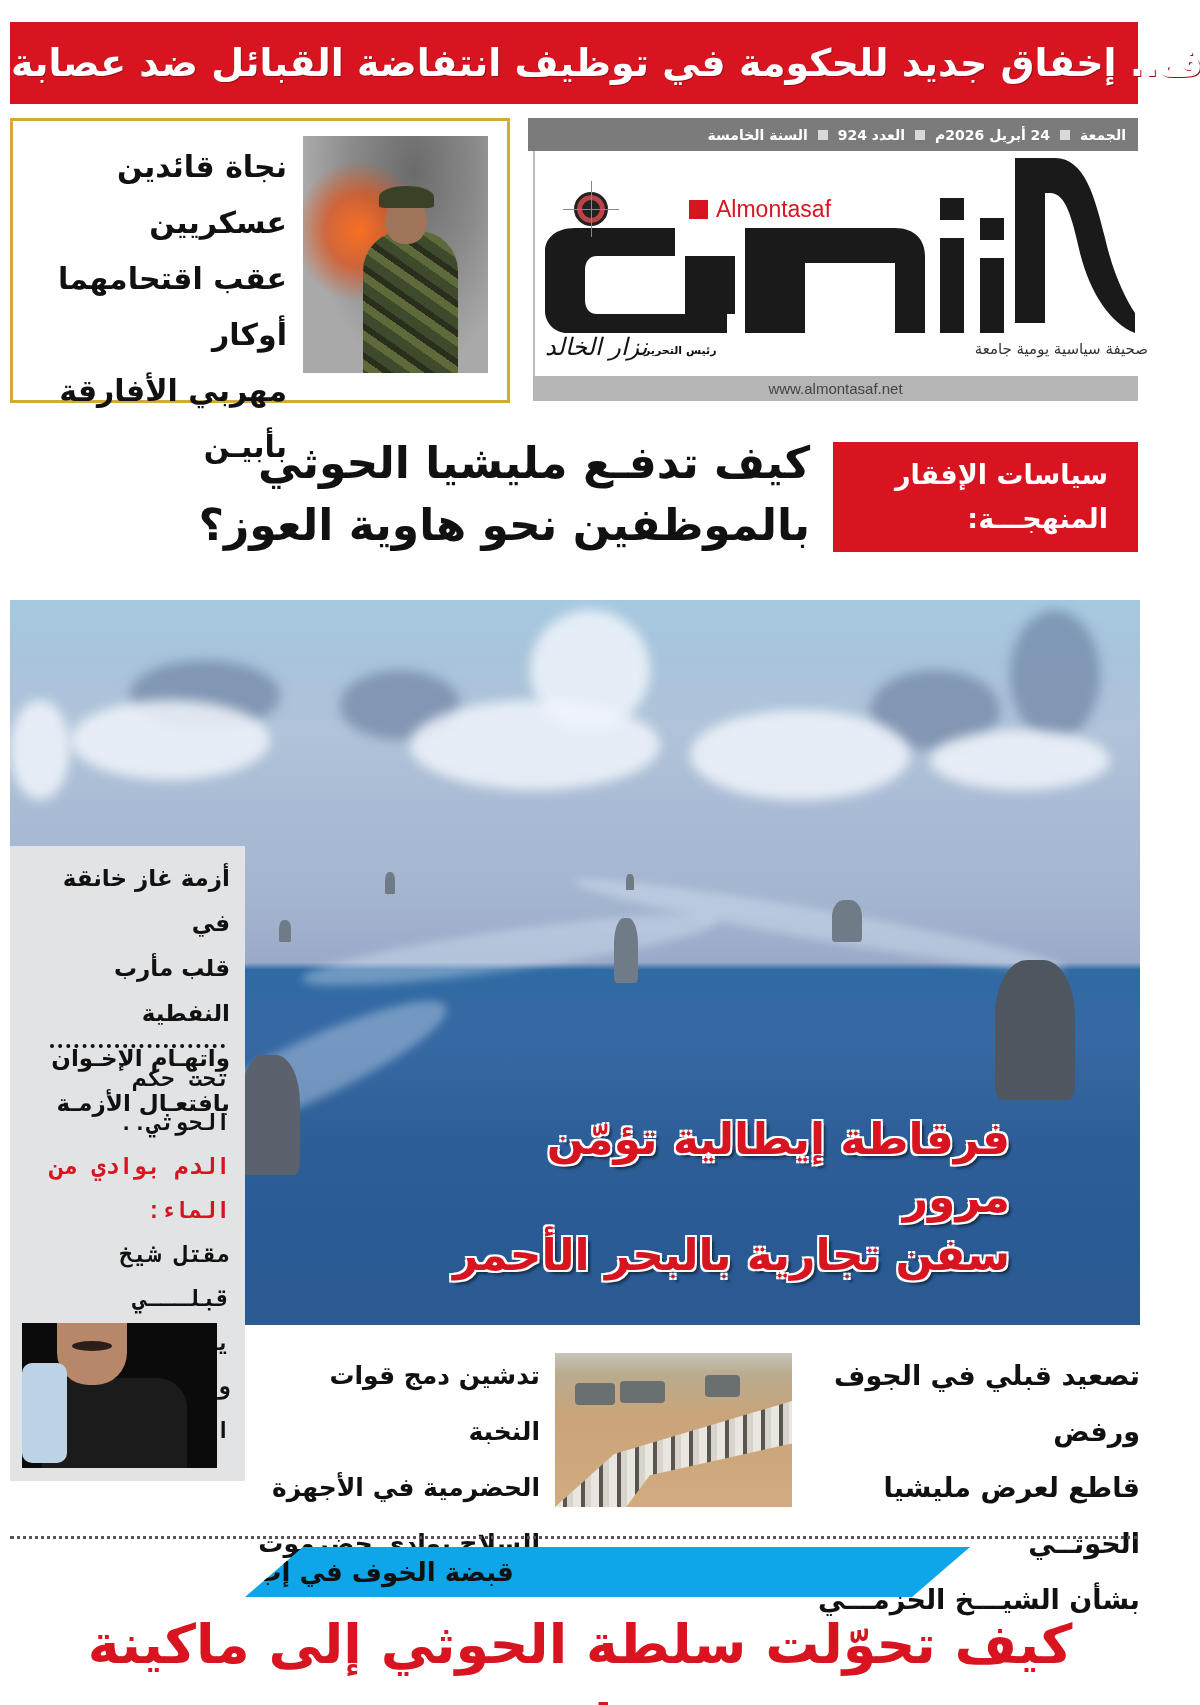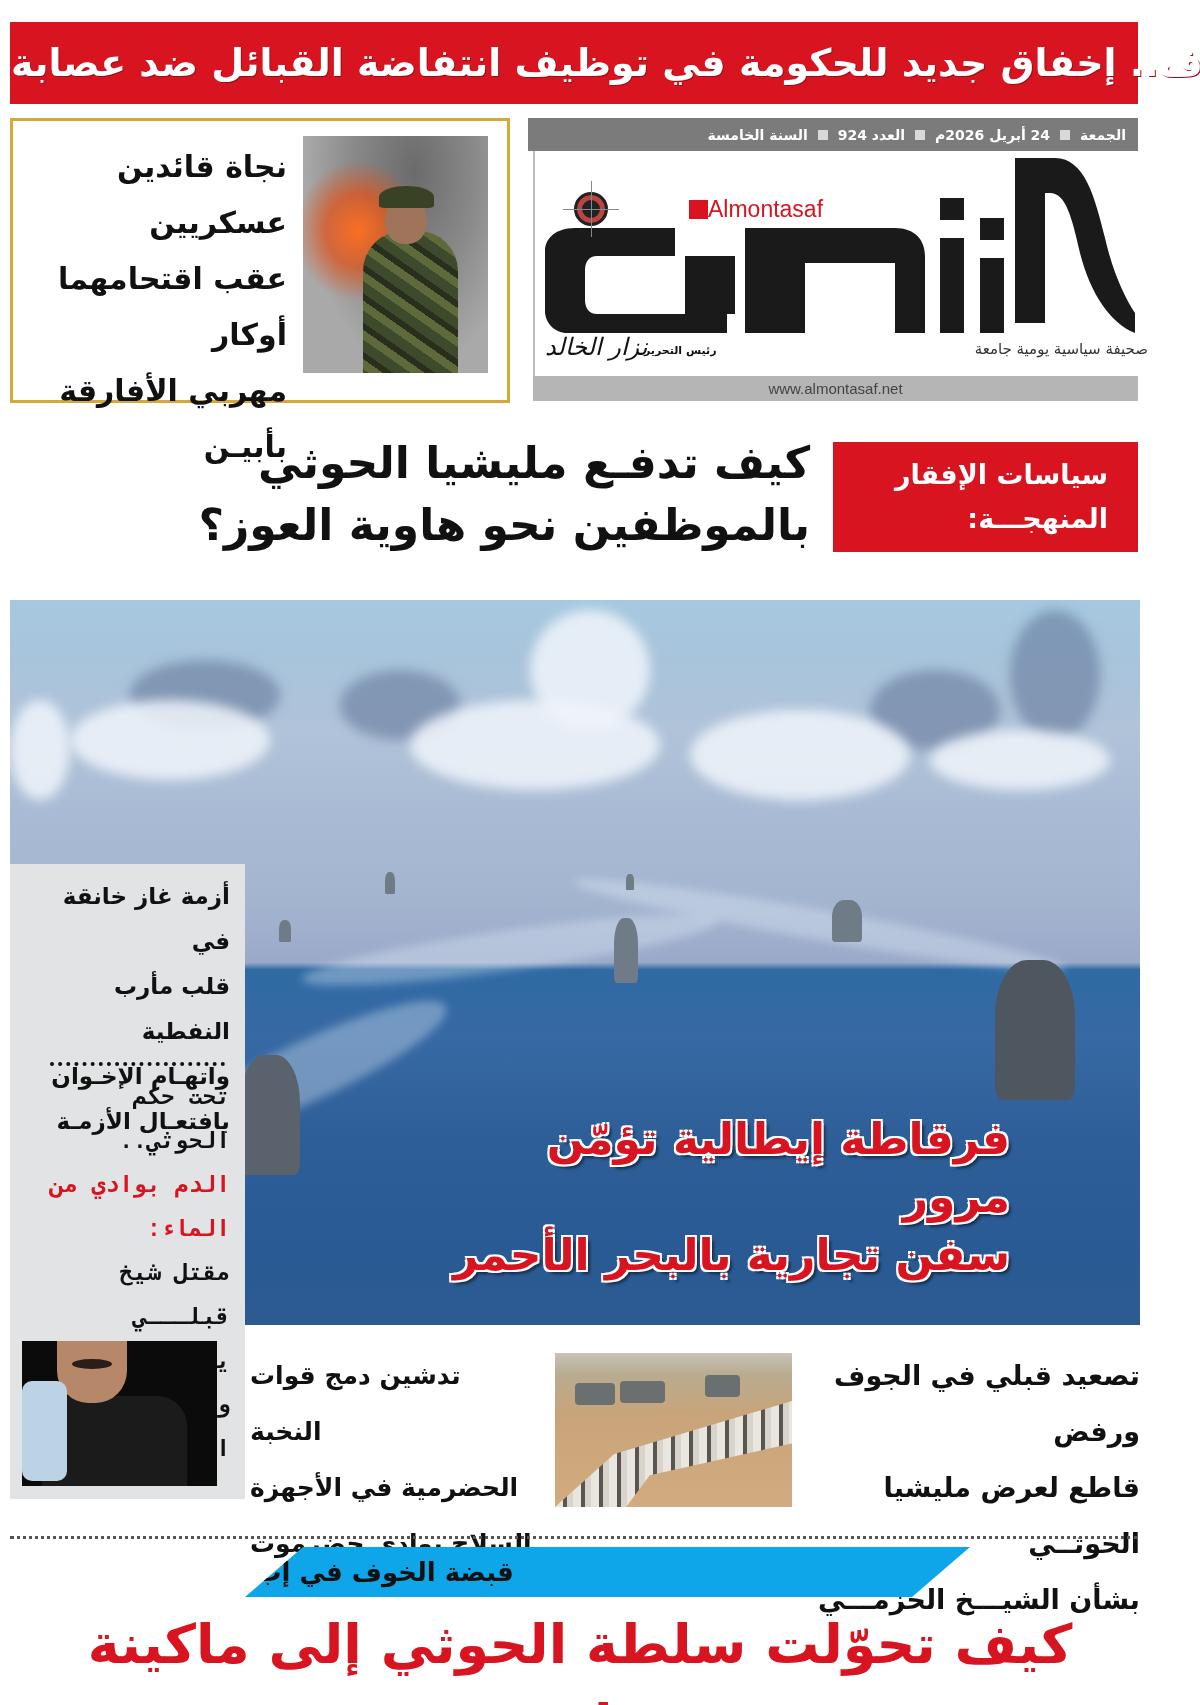--- a/index.html
+++ b/index.html
@@ -54,21 +54,21 @@
 
   
   .dateline {
     left: 528px; top: 118px; width: 610px; height: 33px; background: #7b7b7b;
     display: flex; align-items: center; justify-content: flex-start; padding-right: 12px;
     gap: 10px; color: #fff; font-size: 14px; font-weight: bold;
   }
   .dateline .sq { width: 10px; height: 10px; background: #d9d9d9; display: inline-block; }
   .masthead-rule { left: 533px; top: 151px; width: 2px; height: 225px; background: #bdbdbd; }
   .logo-latin {
-    left: 689px; top: 196px; height: 26px; display: flex; align-items: center; direction: ltr;
+    left: 689px; top: 196px; height: 26px; display: flex; align-items: center; gap: 8px; direction: ltr;
   }
   .logo-latin .sq { width: 19px; height: 19px; background: #d7141f; }
   .logo-latin span { color: #d7141f; font-size: 23px; font-family: "Liberation Sans", sans-serif; }
   .logo-target {
     left: 574px; top: 192px; width: 34px; height: 34px; border-radius: 50%;
     background: #222; border: 3px solid #222;
     box-shadow: inset 0 0 0 5px #b44; 
   }
   .logo-target::before { content: ""; position: absolute; left: -14px; top: 14px; width: 56px; height: 1px; background: #888; }
   .logo-target::after { content: ""; position: absolute; left: 14px; top: -14px; width: 1px; height: 56px; background: #888; }
@@ -109,21 +109,21 @@
   .wake { position: absolute; background: rgba(230,240,250,0.35); border-radius: 50%; filter: blur(4px); }
   .photo-headline {
     position: absolute; left: 420px; top: 510px; width: 580px; text-align: right;
     color: #d7141f; font-weight: bold; font-size: 44px; line-height: 58px;
     text-shadow: 2px 2px 0 #fff, -2px -2px 0 #fff, 2px -2px 0 #fff, -2px 2px 0 #fff, 4px 4px 3px rgba(0,0,0,0.5);
     letter-spacing: -1px;
   }
 
   
   .sidebar {
-    left: 10px; top: 864px; width: 235px; height: 635px; background: #e2e3e5;
+    left: 10px; top: 846px; width: 235px; height: 635px; background: #e2e3e5;
   }
   .side-story1 {
     position: absolute; right: 15px; top: 10px; width: 210px; text-align: right;
     font-weight: bold; font-size: 23px; line-height: 45px; color: #111;
   }
   .side-dots {
     position: absolute; right: 20px; top: 198px; width: 175px; height: 4px;
     border-top: 4px dotted #111;
   }
   .side-story2 {
@@ -147,21 +147,21 @@
   .bottom-photo {
     left: 555px; top: 1353px; width: 237px; height: 154px; overflow: hidden;
     background: linear-gradient(180deg, #c7c3b8 0%, #b9ab8f 14%, #c9a47a 40%, #d2ac80 100%);
   }
   .bottom-photo .car { position: absolute; height: 22px; background: #6a6f6f; border-radius: 4px; }
   .bottom-photo .row { position: absolute; left: 0; top: 48px; width: 237px; height: 106px;
     background: repeating-linear-gradient(90deg, #e9e6df 0 8px, #5a5550 8px 12px, #d8d4cc 12px 18px);
     clip-path: polygon(0 100%, 25% 50%, 100% 0, 100% 40%, 40% 70%, 30% 100%);
   }
   .bottom-story-mid {
-    left: 250px; top: 1348px; width: 290px; text-align: left;
+    left: 250px; top: 1348px; width: 290px; text-align: right;
     font-weight: bold; font-size: 25px; line-height: 56px; color: #111;
   }
 
   .dotted-rule {
     left: 10px; top: 1536px; width: 1128px; height: 3px;
     border-top: 3px dotted #555;
   }
   .kicker-slant {
     left: 245px; top: 1547px; width: 725px; height: 50px; background: #0ea5e9;
     clip-path: polygon(8% 0, 100% 0, 92% 100%, 0 100%);

